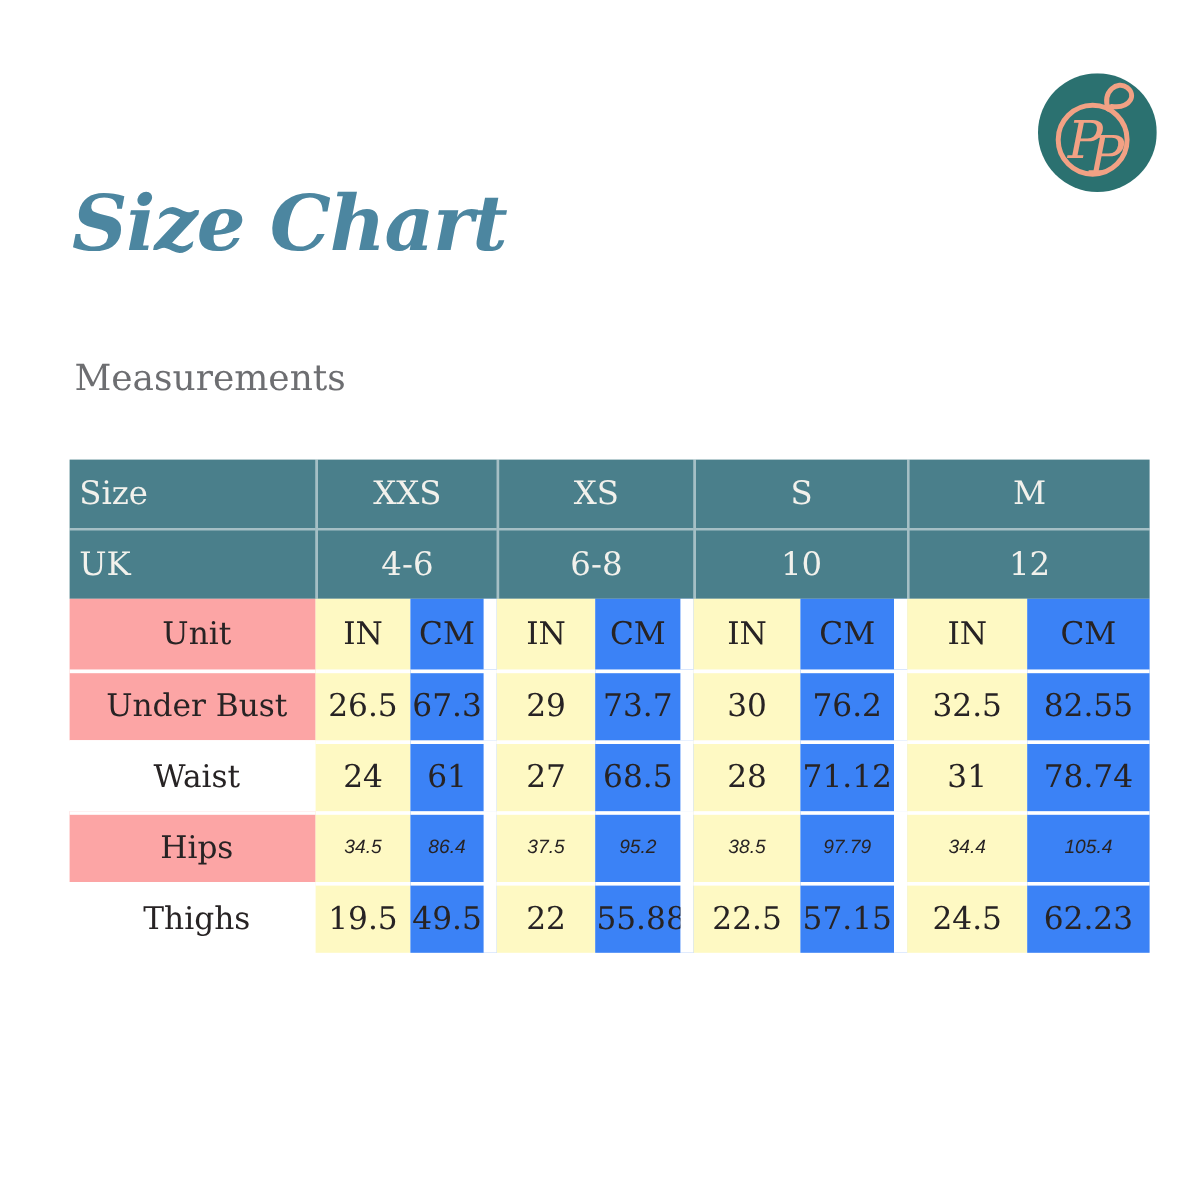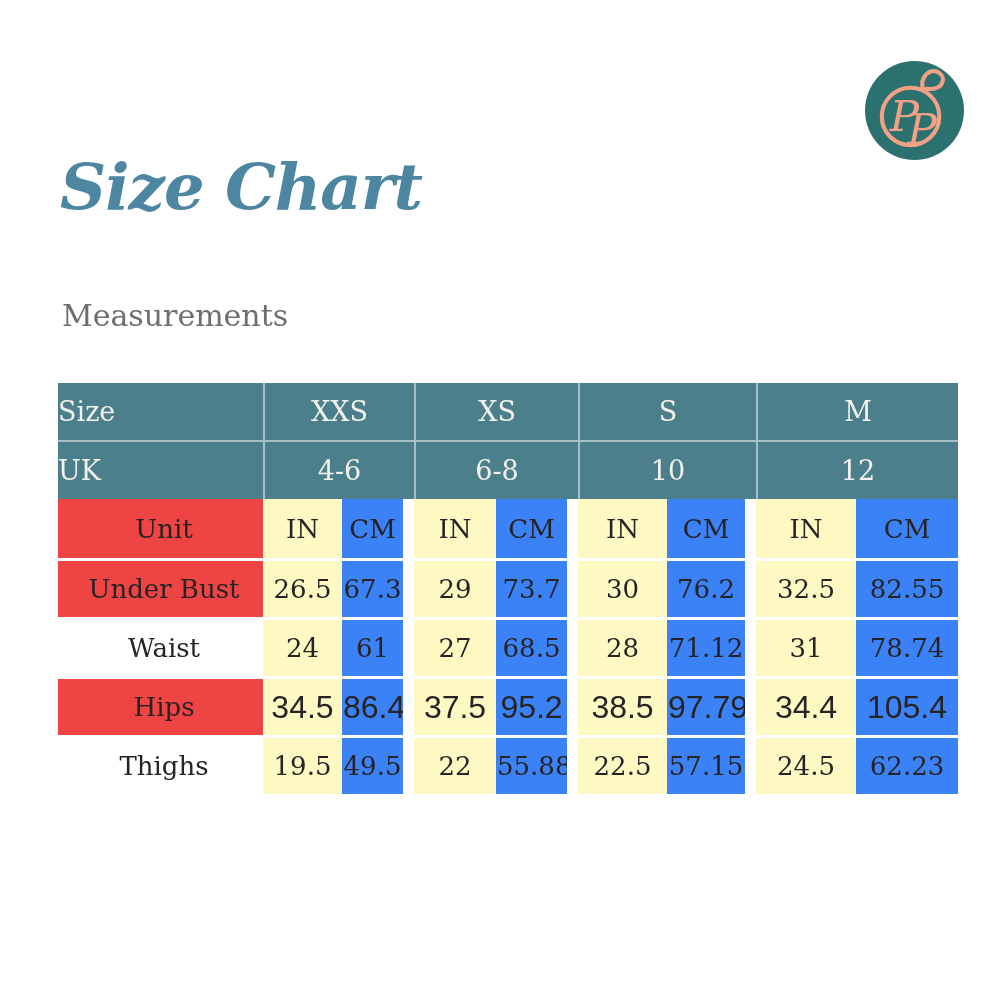--- a/index.html
+++ b/index.html
@@ -25,35 +25,35 @@
   table.size-table {
     position:absolute; left:58px; top:383px; width:900px;
     border-collapse:separate; border-spacing:0; table-layout:fixed;
   }
   .size-table th, .size-table td {
     box-sizing:border-box; font-weight:normal; font-size:26px;
     color:#272324; overflow:hidden; white-space:nowrap;
   }
   
   .hdr th { background:#4a7f8b; color:#f2f1ec; font-size:27px; }
-  .hdr .hdr-label { text-align:left; padding-left:0; }
+  .hdr .hdr-label { text-align:left; padding-left:8px; }
   .hdr .group-cell { text-align:center; border-left:2px solid rgba(255,255,255,0.5); }
   tr.size-row th { height:57px; }
   tr.uk-row th { height:59px; border-top:2px solid rgba(255,255,255,0.5); }
   tr.uk-row th.hdr-label { border-top:2px solid rgba(255,255,255,0.5); }
   
   .size-table tbody td { height:59px; border-top:3px solid #ffffff; text-align:center; }
   .size-table tbody tr:first-child td { border-top:none; }
   td.label-cell { text-align:left; padding-left:8px; }
-  td.row-gray  { background:#ef4444; }
+  td.row-gray  { background:#fca5a5; }
   td.row-white { background:#ffffff; }
   td.in-cell   { background:#fef9c3; }
   td.cm-cell   { background:#3b82f6; border-right:11px solid #ffffff; }
   td.cm-cell.last { border-right:none; }
-  td.sans { font-family:"Liberation Sans", sans-serif; font-size:32px; }
+  td.sans { font-family:"Liberation Sans", sans-serif; font-size:16px;font-style:italic; }
 </style>
 </head>
 <body>
 
 <div class="canvas">
 
   <div class="logo">
     <svg viewBox="0 0 100 100" width="99" height="99">
       <circle cx="50" cy="50" r="50" fill="#2b7170"></circle>
       <g fill="none" stroke="#f2a184" stroke-width="4.2" stroke-linecap="round">

